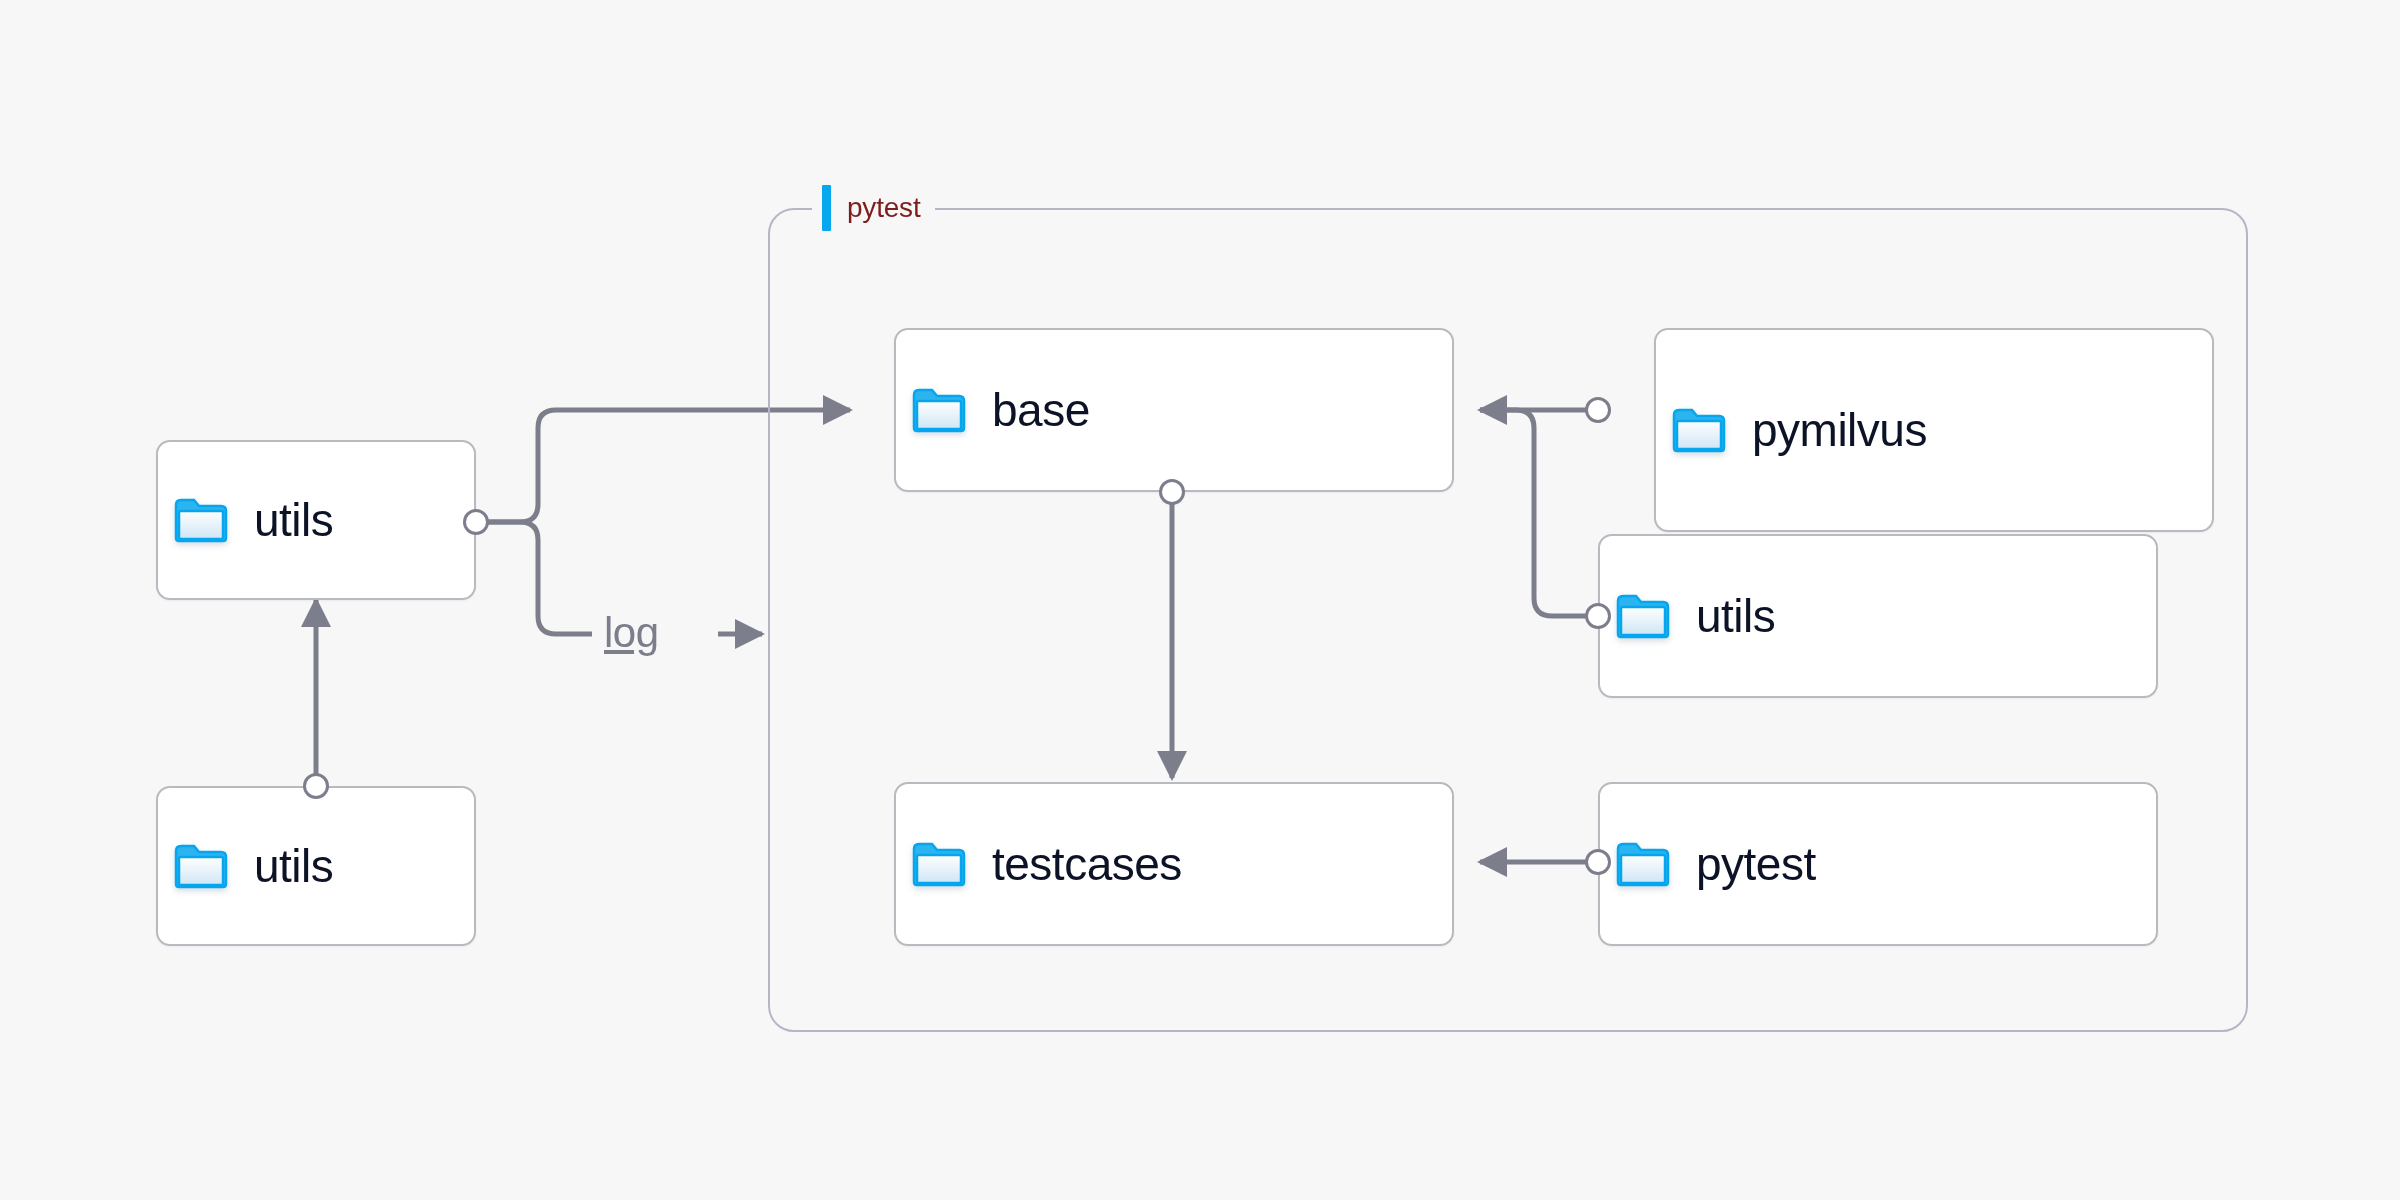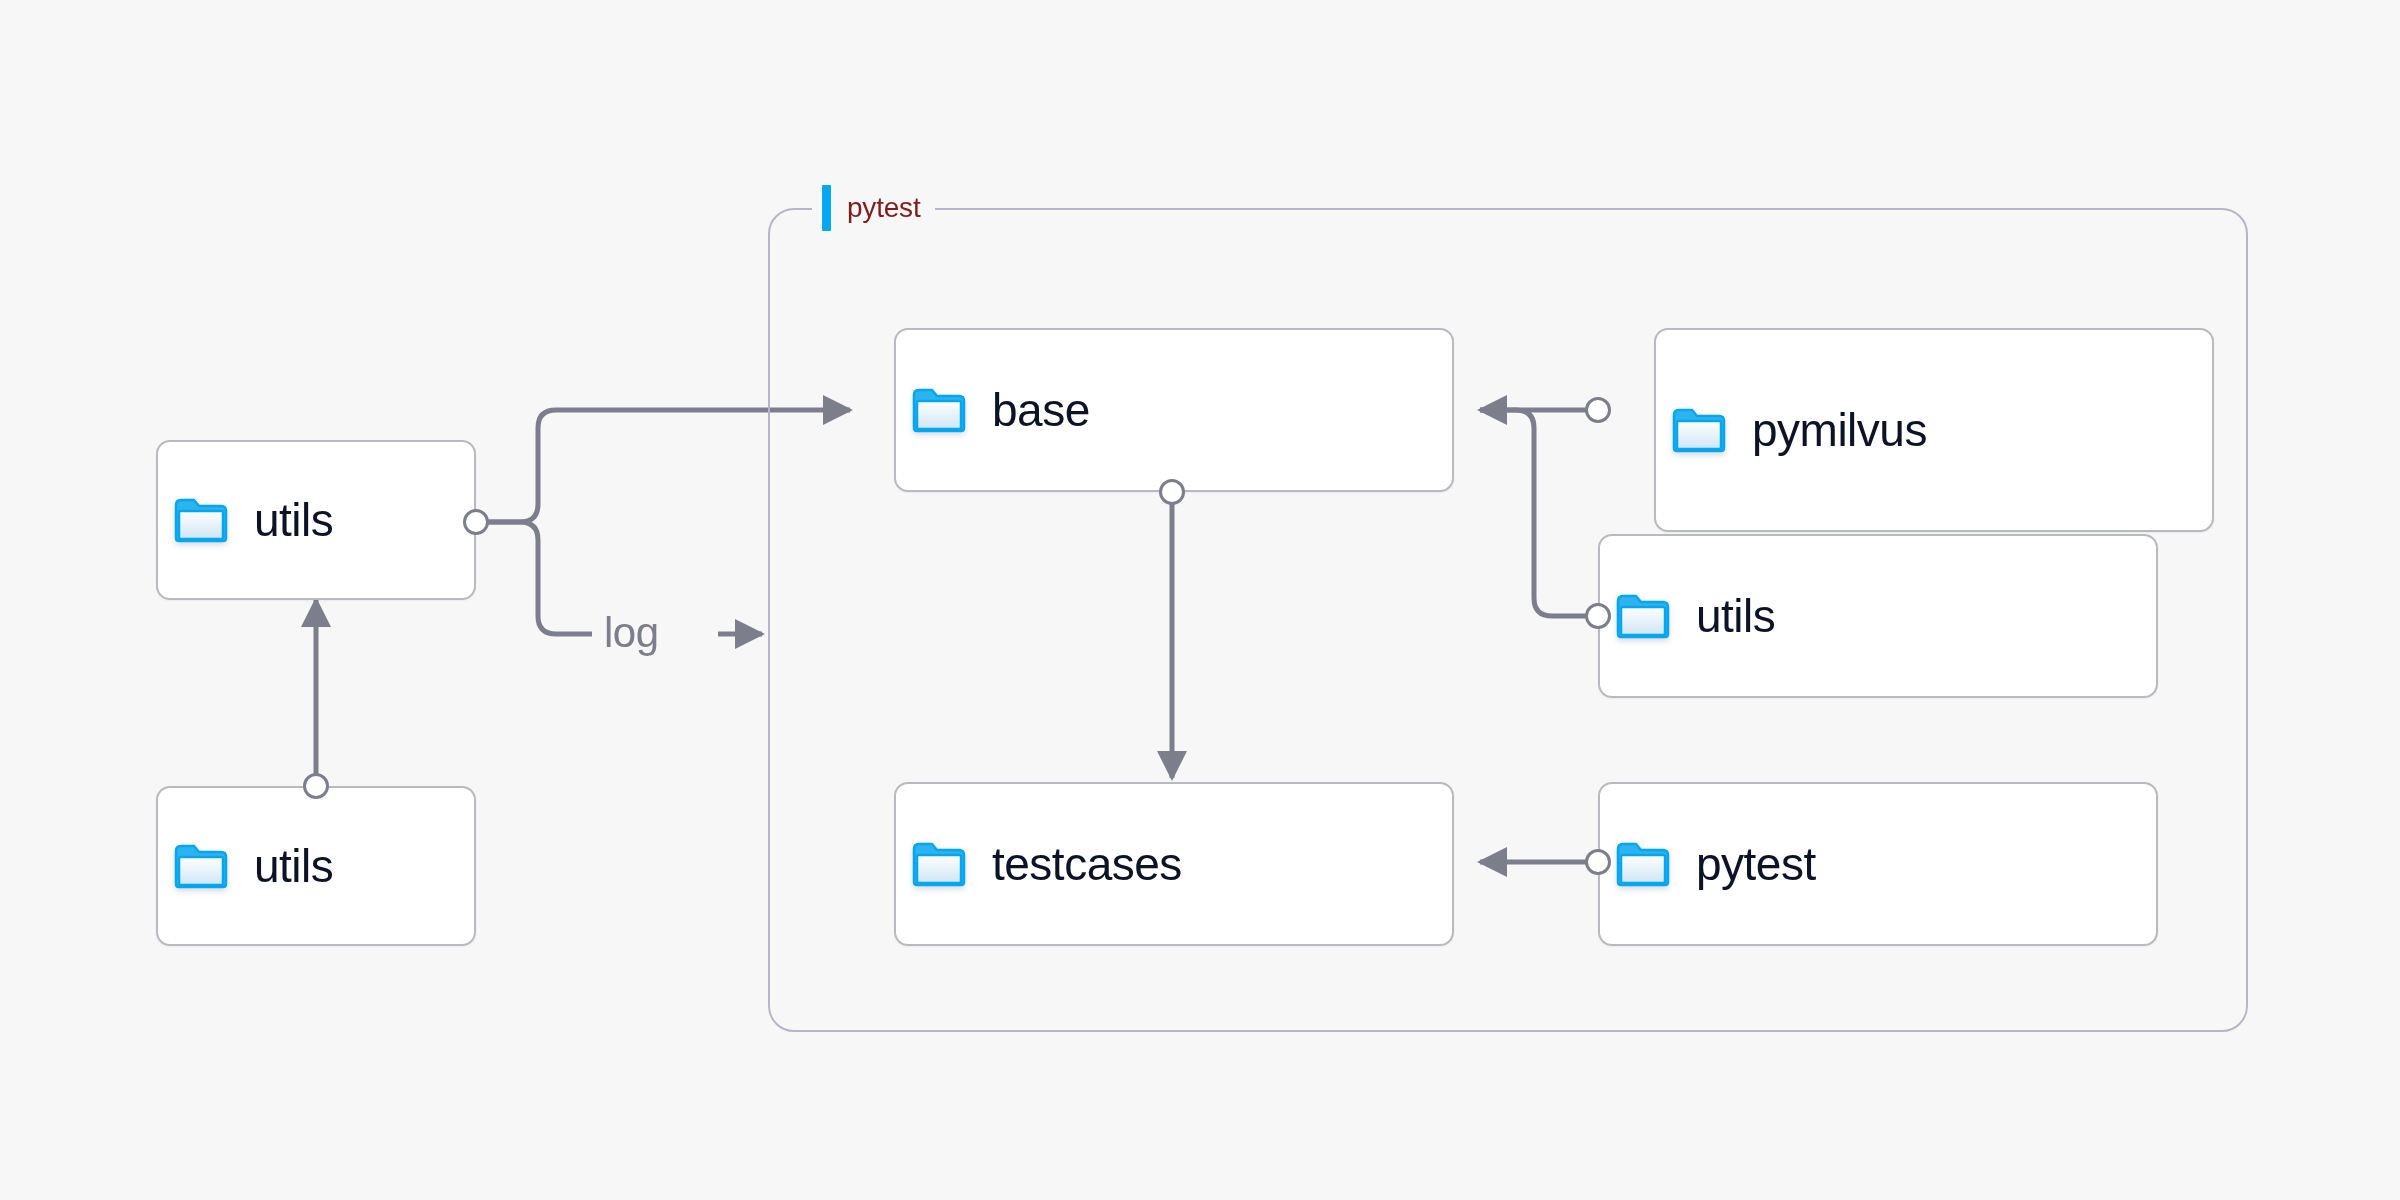--- a/index.html
+++ b/index.html
@@ -180,21 +180,21 @@
         <svg width="54" height="46" viewBox="0 0 54 46" xmlns="http://www.w3.org/2000/svg">
           <path d="M2 8 Q2 3 7 3 L20 3 L25 9 L47 9 Q52 9 52 14 L52 41 Q52 44 49 44 L5 44 Q2 44 2 41 Z" fill="#2cb4f0" stroke="#06a6ef" stroke-width="2.5"></path>
           <rect x="5" y="14" width="44" height="28" rx="1.5" fill="url(#folderGrad)" stroke="#06a6ef" stroke-width="2.5"></rect>
         </svg>
       </span>
       <span class="node-label">utils</span>
     </div>
   </div>
   <span class="port" style="left:303px; top:773px;"></span>
 
-  <span class="edge-label" style="left:604px; top:612px;">log</span>
+  <span class="edge-label" style="left:604px; top:612px;text-decoration:underline;">log</span>
 
   <div class="node" style="left:894px; top:328px; width:560px; height:164px;">
     <div class="node-inner">
       <span class="folder-icon">
         <svg width="54" height="46" viewBox="0 0 54 46" xmlns="http://www.w3.org/2000/svg">
           <path d="M2 8 Q2 3 7 3 L20 3 L25 9 L47 9 Q52 9 52 14 L52 41 Q52 44 49 44 L5 44 Q2 44 2 41 Z" fill="#2cb4f0" stroke="#06a6ef" stroke-width="2.5"></path>
           <rect x="5" y="14" width="44" height="28" rx="1.5" fill="url(#folderGrad)" stroke="#06a6ef" stroke-width="2.5"></rect>
         </svg>
       </span>
       <span class="node-label">base</span>

